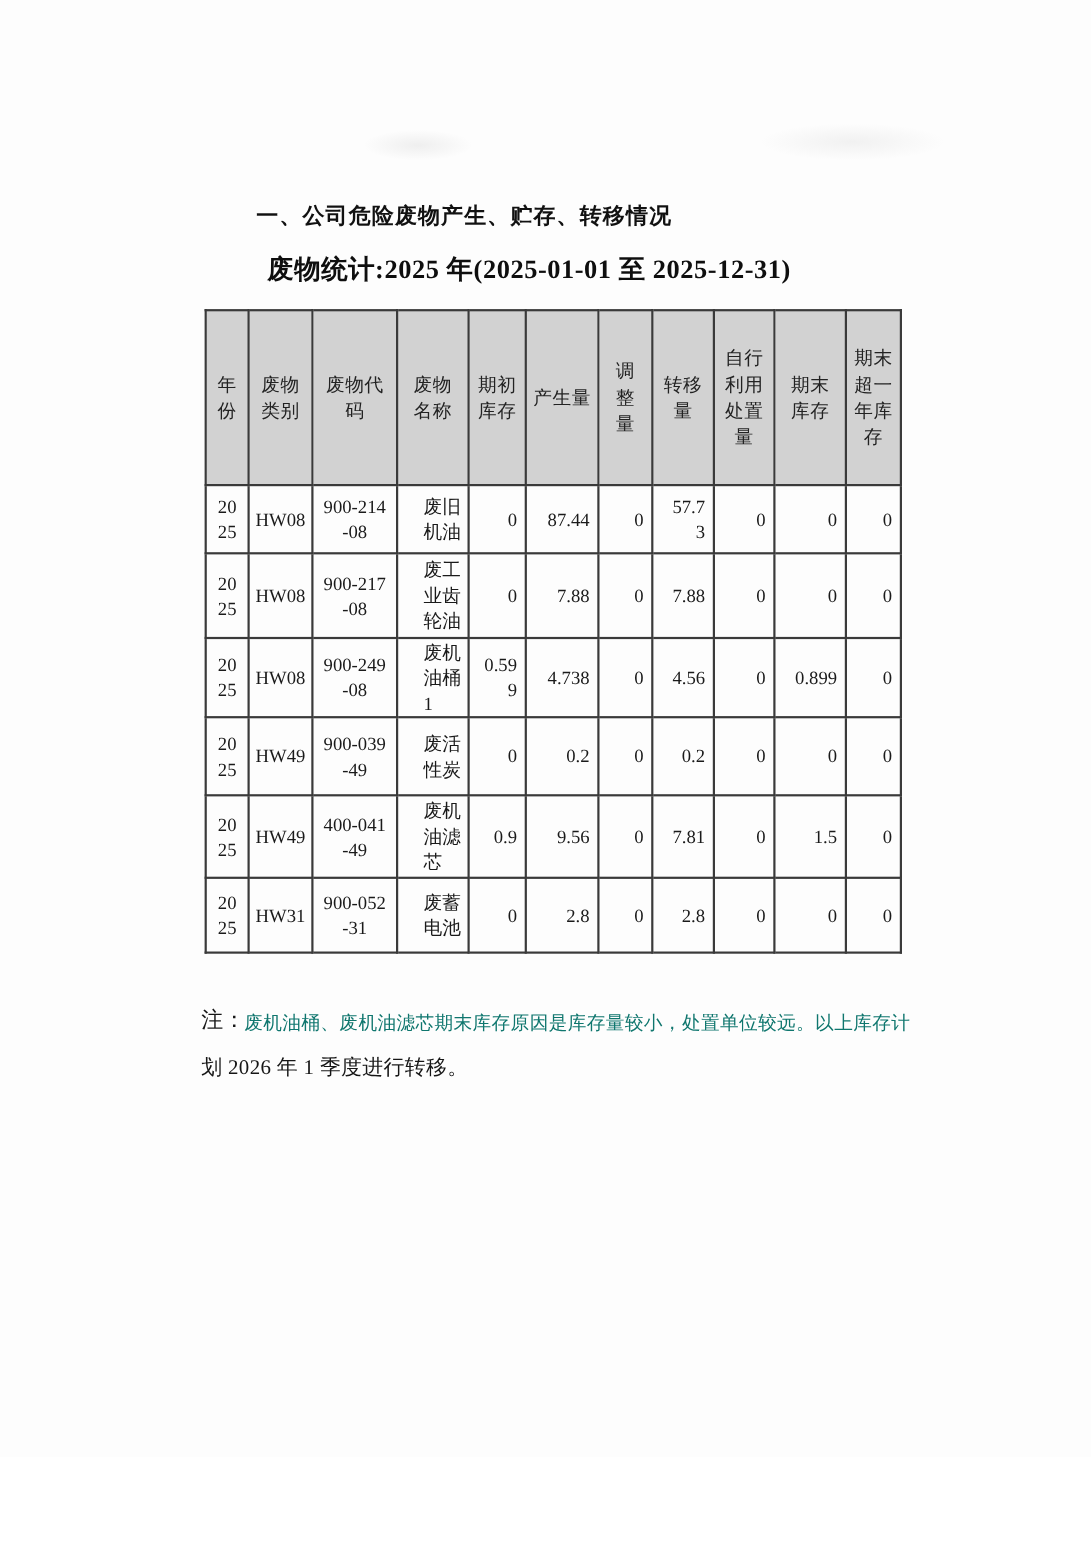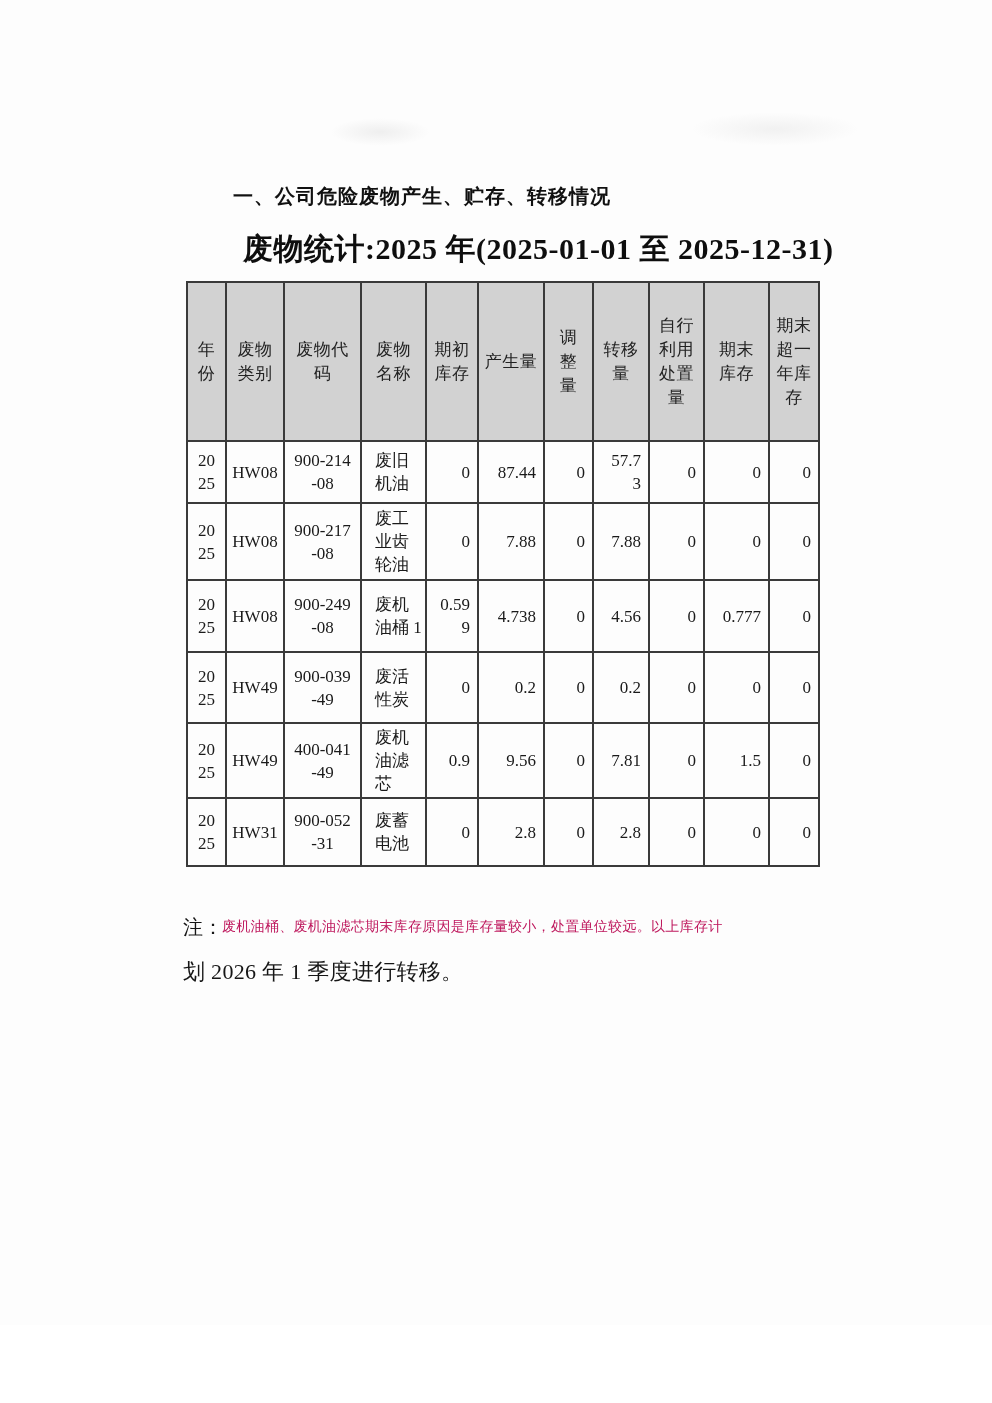--- a/index.html
+++ b/index.html
@@ -26,21 +26,21 @@
     position: absolute;
     left: 233px; top: 183px;
     font-size: 20px;
     font-weight: 700;
     letter-spacing: 1px;
     color: #111;
   }
   .table-title {
     position: absolute;
     left: 243px; top: 229px;
-    font-size: 30px;
+    font-size: 24px;
     font-weight: 700;
     letter-spacing: 0.5px;
     color: #0e0e0e;
   }
   table.waste {
     position: absolute;
     left: 186px; top: 281px;
     width: 632px;
     border-collapse: collapse;
     table-layout: fixed;
@@ -67,39 +67,39 @@
     line-height: 23px;
     color: #1a1a1a;
   }
   table.waste tbody tr:nth-child(1) { height: 62px; }
   table.waste tbody tr:nth-child(2) { height: 77px; }
   table.waste tbody tr:nth-child(3) { height: 72px; }
   table.waste tbody tr:nth-child(4) { height: 71px; }
   table.waste tbody tr:nth-child(5) { height: 75px; }
   table.waste tbody tr:nth-child(6) { height: 68px; }
   .cell-center { text-align: center; }
-  .cell-name   { text-align: left; padding-left: 13px; }
+  .cell-name   { text-align: left; padding-left: 23px; }
   .cell-num    { text-align: right; padding-right: 7px; }
   .note-prefix {
     position: absolute;
     left: 183px; top: 914px;
     font-size: 20px;
     color: #161616;
   }
   .note-line1 {
     position: absolute;
     left: 222px; top: 918px;
-    font-size: 14px;
+    font-size: 17px;
     letter-spacing: 0.3px;
-    color: #be185d;
+    color: #0f766e;
   }
   .note-line2 {
     position: absolute;
     left: 183px; top: 957px;
-    font-size: 22px;
+    font-size: 19px;
     letter-spacing: 0.3px;
     color: #161616;
   }
 </style>
 </head>
 <body>
 
 <div class="page">
 
   <div class="smudge-a"></div>
@@ -194,21 +194,21 @@
         <td class="cell-center">900-249
 -08</td>
         <td class="cell-name">废机
 油桶 1</td>
         <td class="cell-num">0.59
 9</td>
         <td class="cell-num">4.738</td>
         <td class="cell-num">0</td>
         <td class="cell-num">4.56</td>
         <td class="cell-num">0</td>
-        <td class="cell-num">0.777</td>
+        <td class="cell-num">0.899</td>
         <td class="cell-num">0</td>
       </tr>
       <tr>
         <td class="cell-center">20
 25</td>
         <td class="cell-center">HW49</td>
         <td class="cell-center">900-039
 -49</td>
         <td class="cell-name">废活
 性炭</td>

